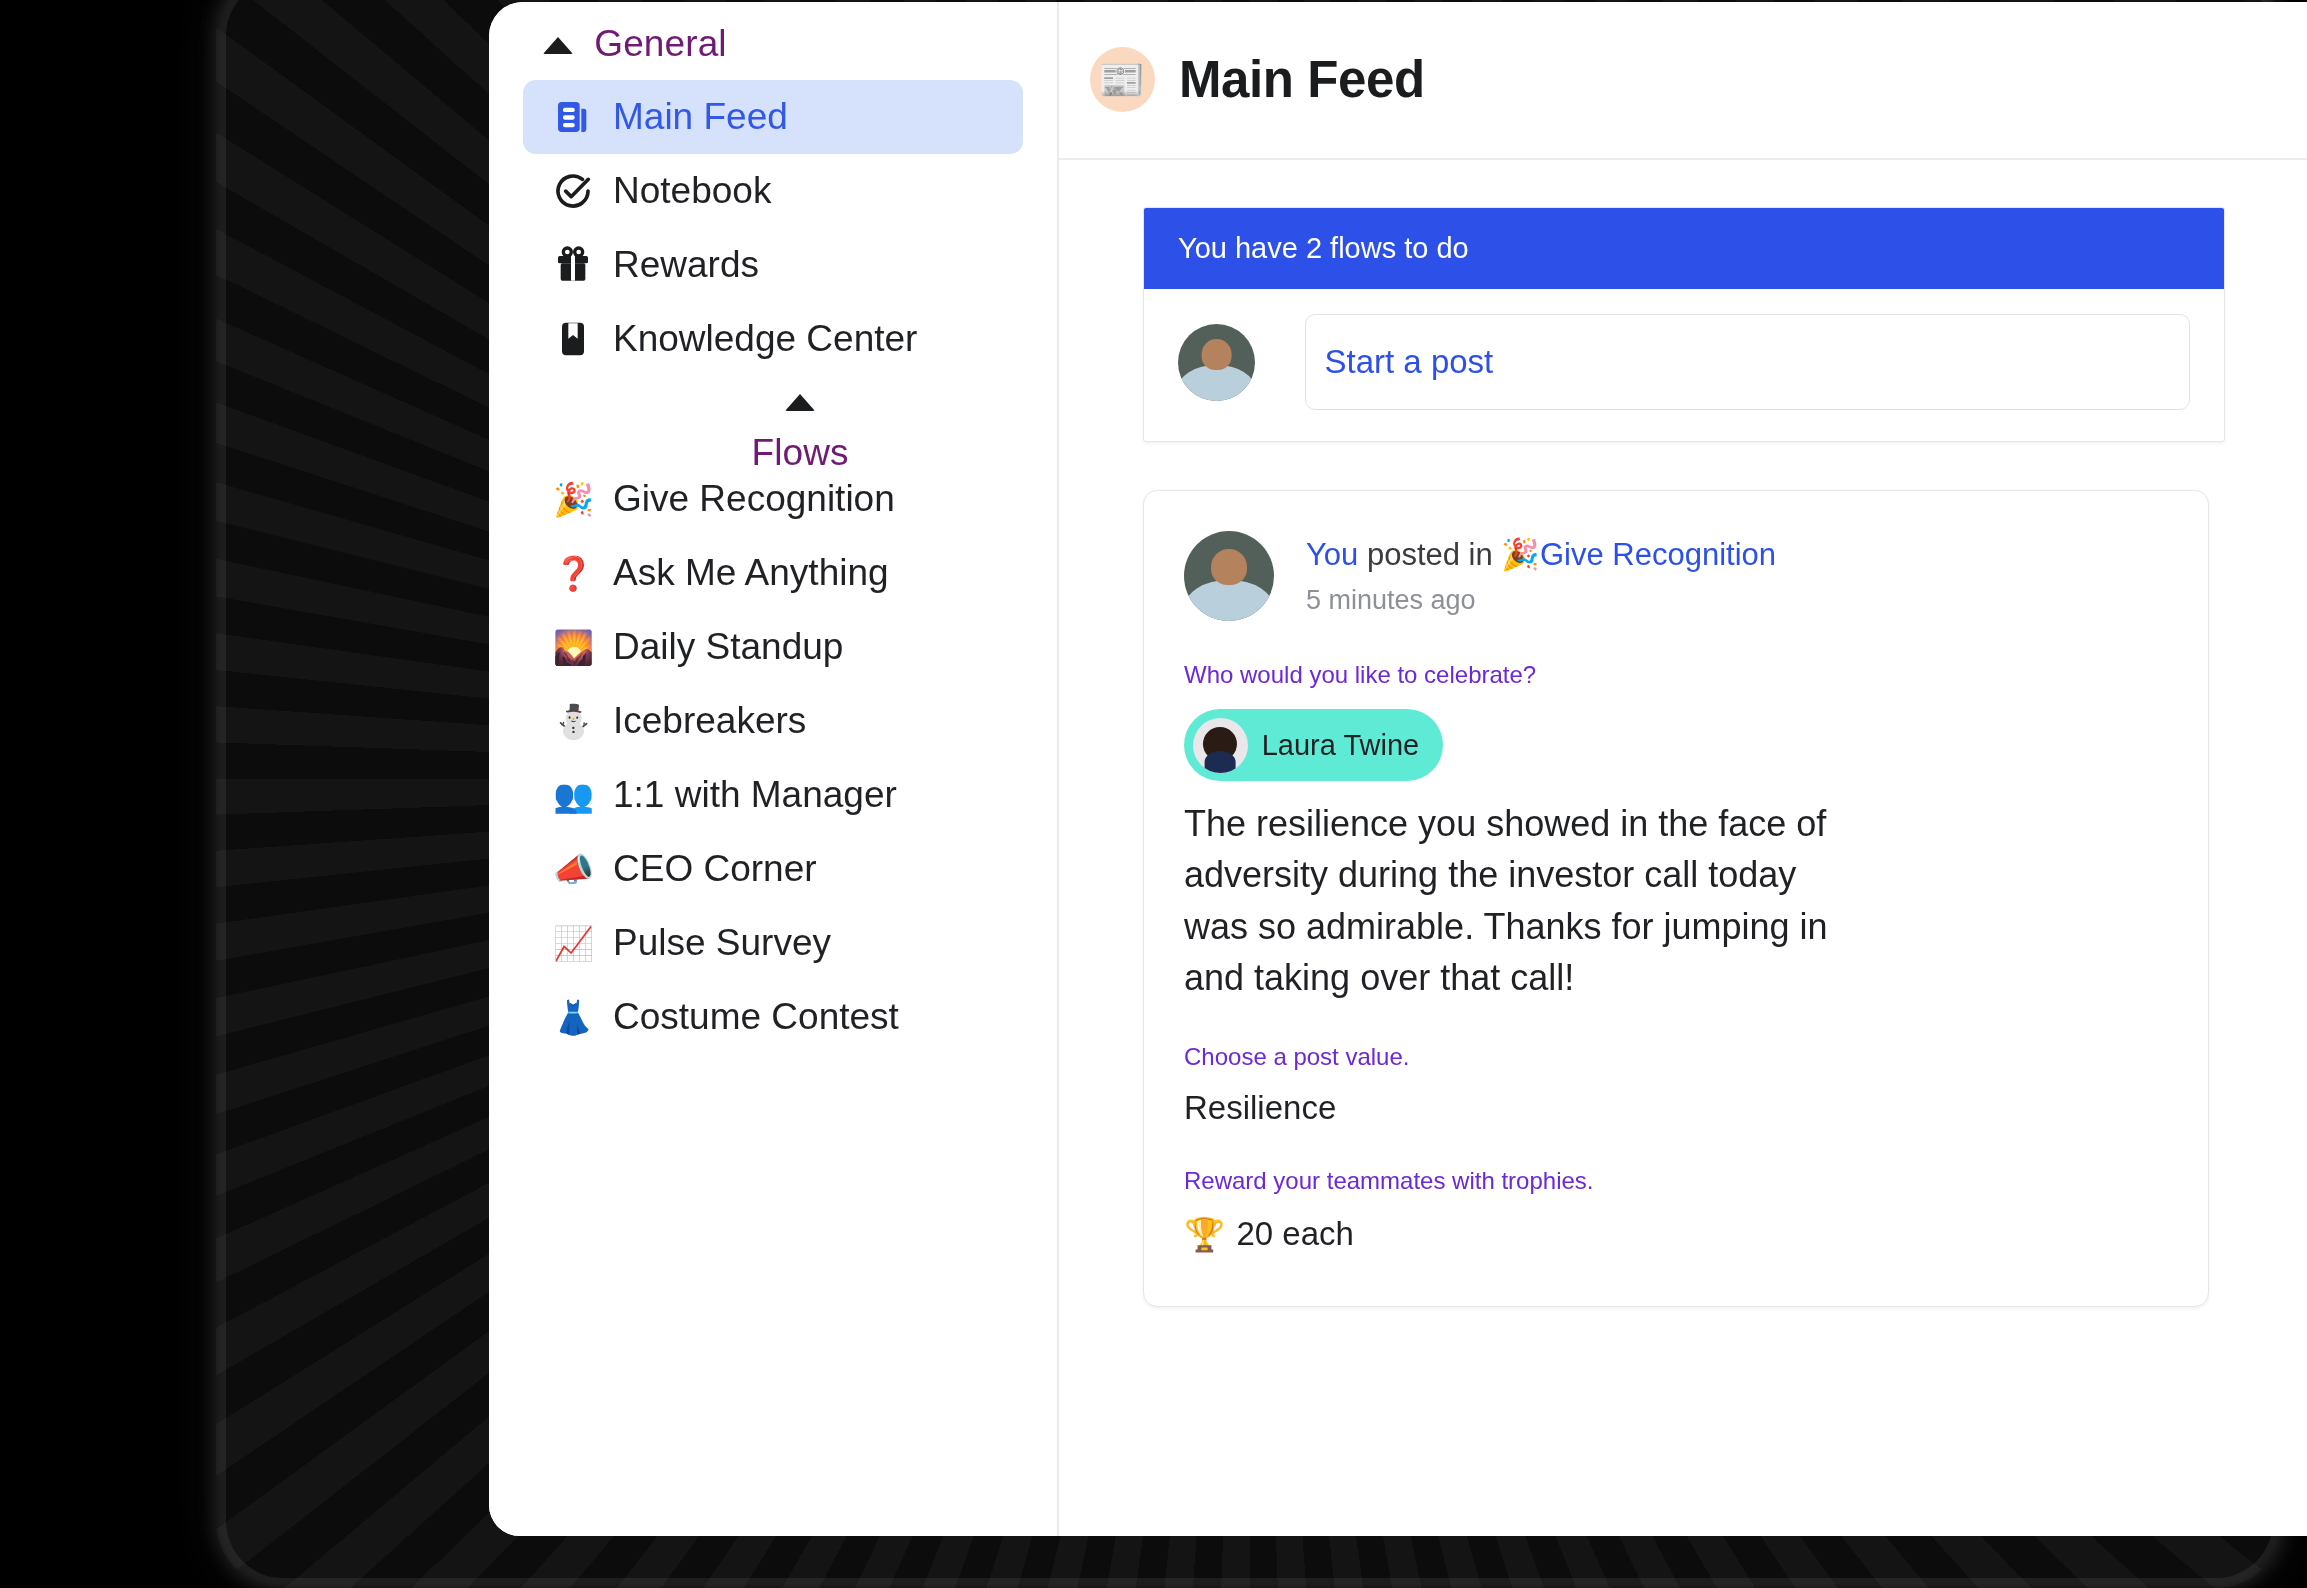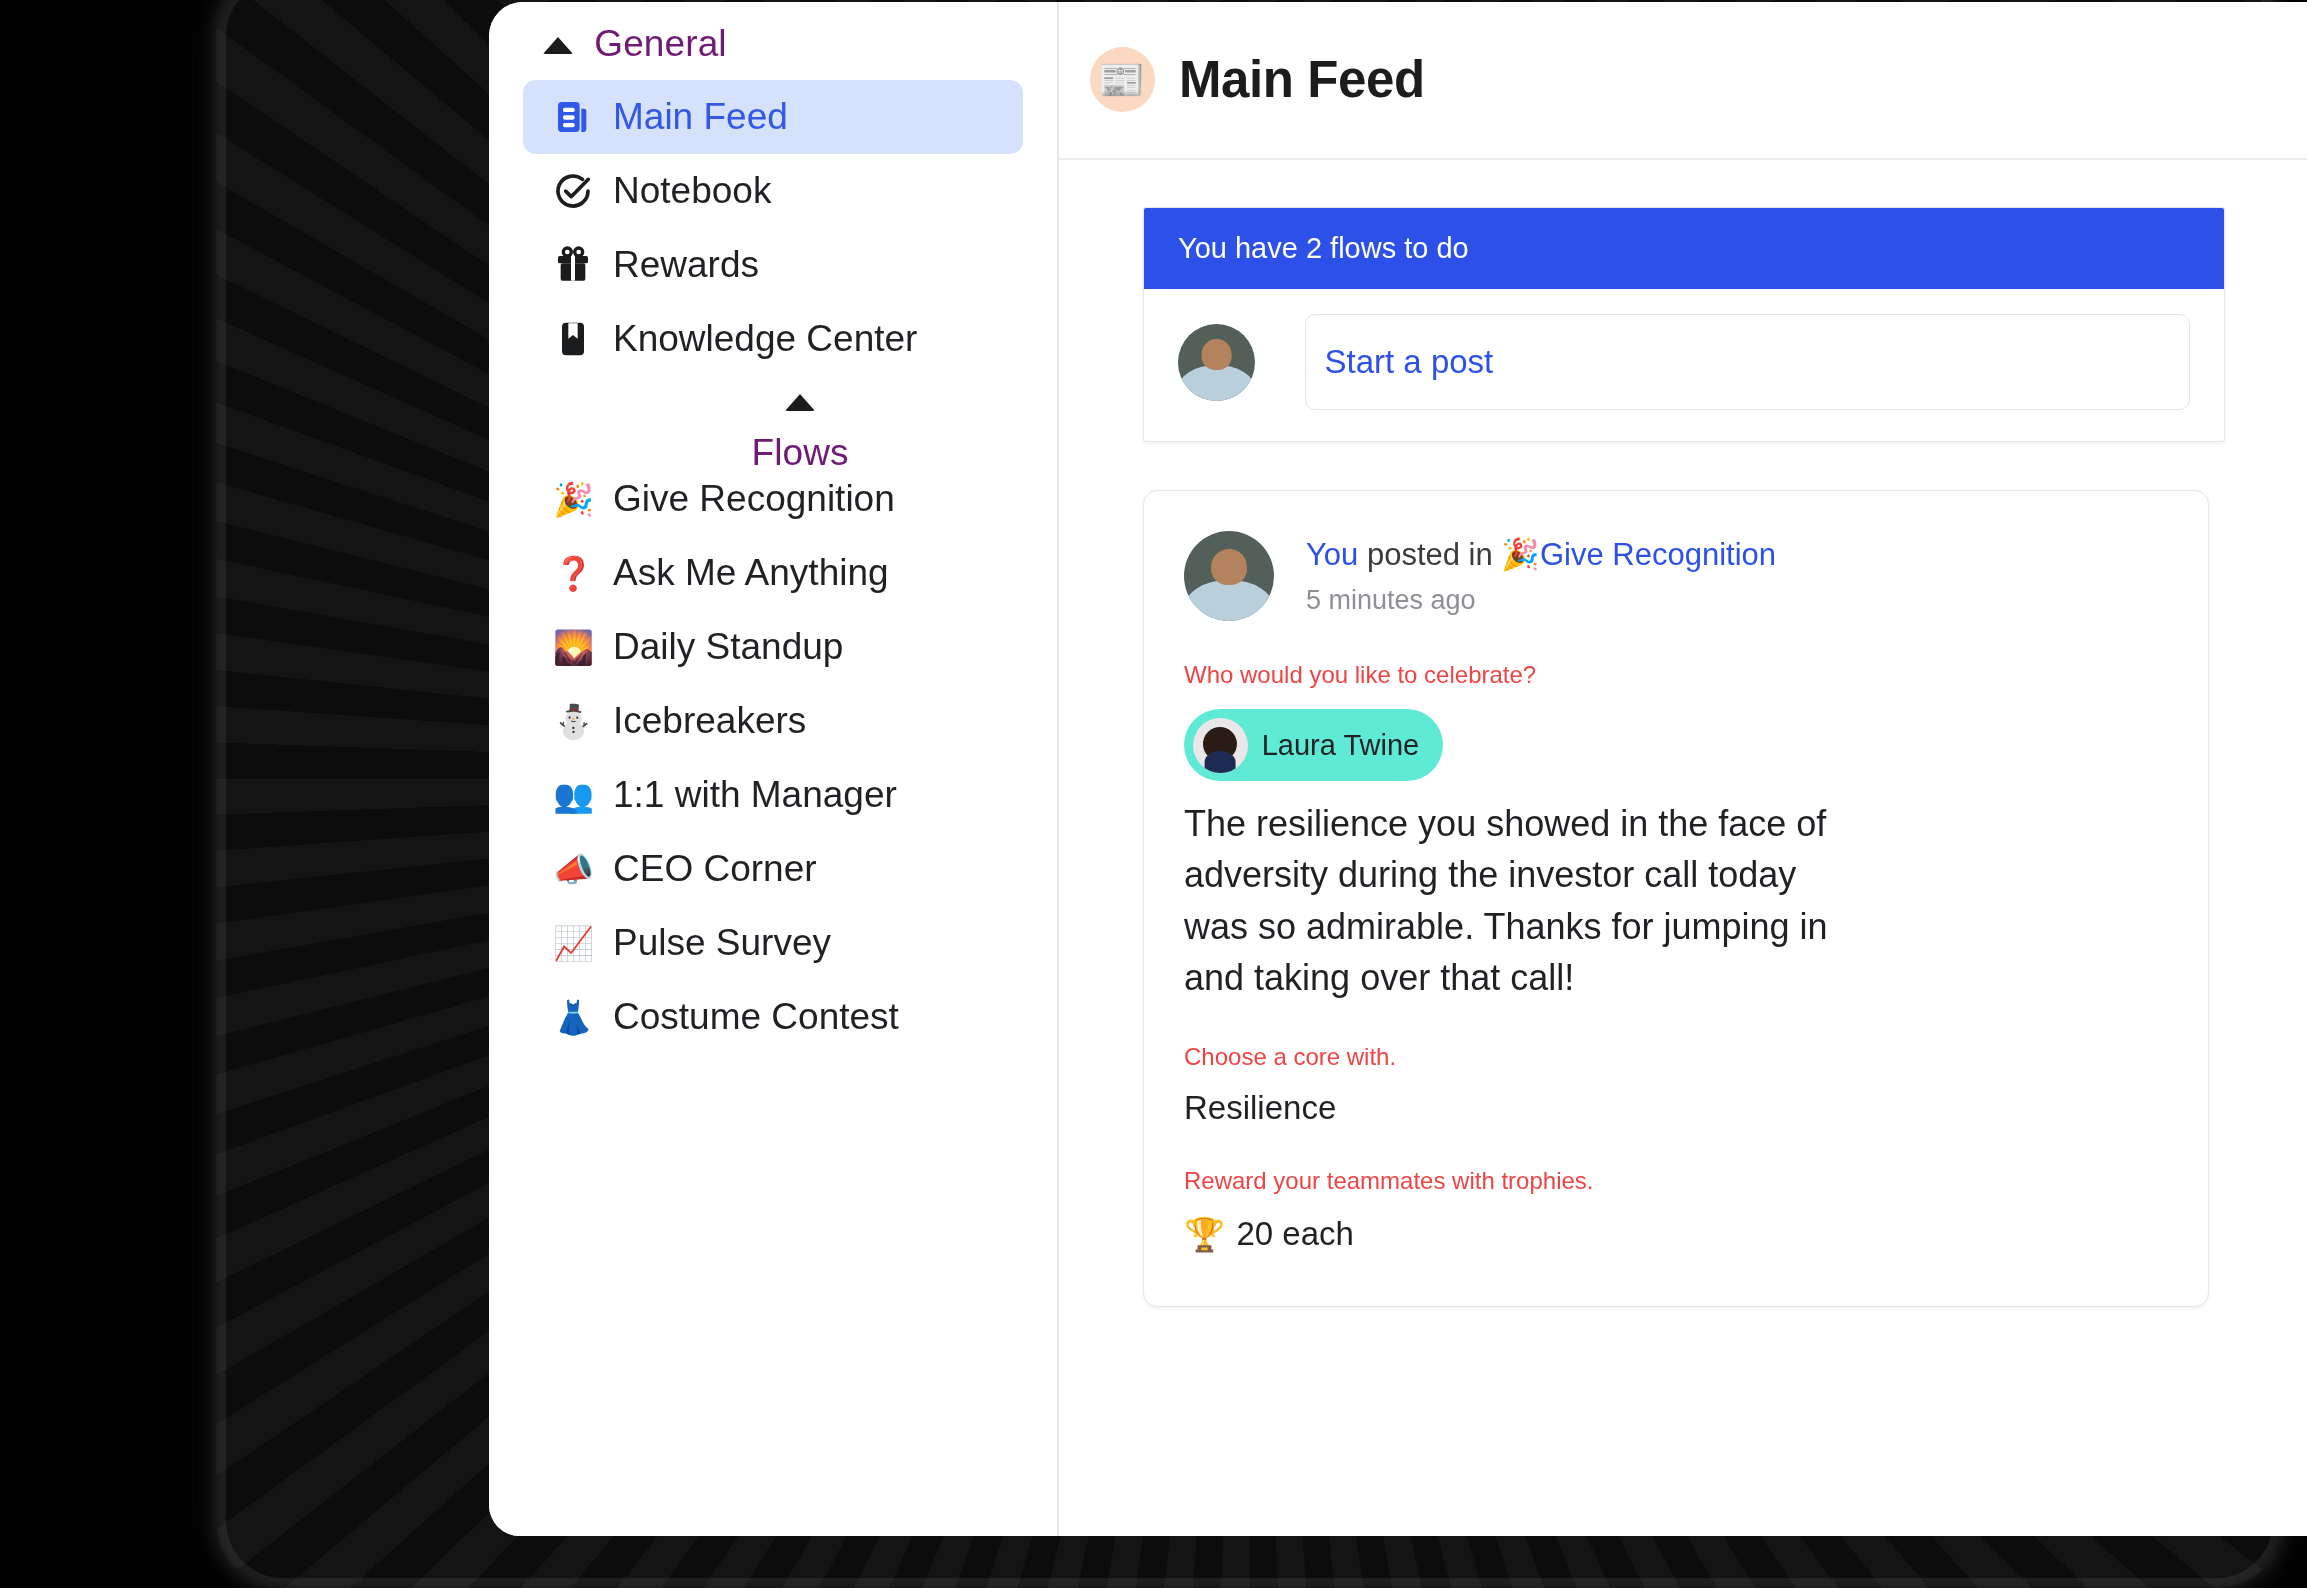--- a/index.html
+++ b/index.html
@@ -215,21 +215,21 @@
     height:817px;
     overflow:hidden;
   }
   #post-head{ display:flex;gap:32px;align-items:flex-start; }
   #post-meta{ padding-top:7.1px; }
   #post-byline{ font-size:31px;line-height:1.1; }
   .lnk{ color:#2d51e8; }
   .muted-black{ color:#3a3c3f; }
   #post-time{ font-size:27px;color:#8d9096;margin-top:12.8px; }
 
-  .q-label{ font-size:24px;color:#ef4444;margin-top:40px; }
+  .q-label{ font-size:24px;color:#6d28d9;margin-top:40px; }
   .chip{
     display:inline-flex;align-items:center;gap:14.2px;
     background:#5eead4;border-radius:43px;
     padding:8.5px 24px 8.5px 8.5px;
     margin-top:20px;
   }
   .chip-name{ font-size:29px;color:#1f2124; }
   #post-body{
     font-size:36px;line-height:1.42;color:#1f2124;
     margin-top:17px;max-width:661px;
@@ -371,21 +371,21 @@
           </div>
 
           <div class="q-label">Who would you like to celebrate?</div>
           <div class="chip">
             <span class="avatar woman"></span>
             <span class="chip-name">Laura Twine</span>
           </div>
 
           <div id="post-body">The resilience you showed in the face of adversity during the investor call today was so admirable. Thanks for jumping in and taking over that call!</div>
 
-          <div class="q-label">Choose a core with.</div>
+          <div class="q-label">Choose a post value.</div>
           <div id="core-value">Resilience</div>
 
           <div class="q-label">Reward your teammates with trophies.</div>
           <div id="trophy-line">
             <span class="tr-emoji">🏆</span>
             <span>20 each</span>
           </div>
         </article>
 
       </div>

